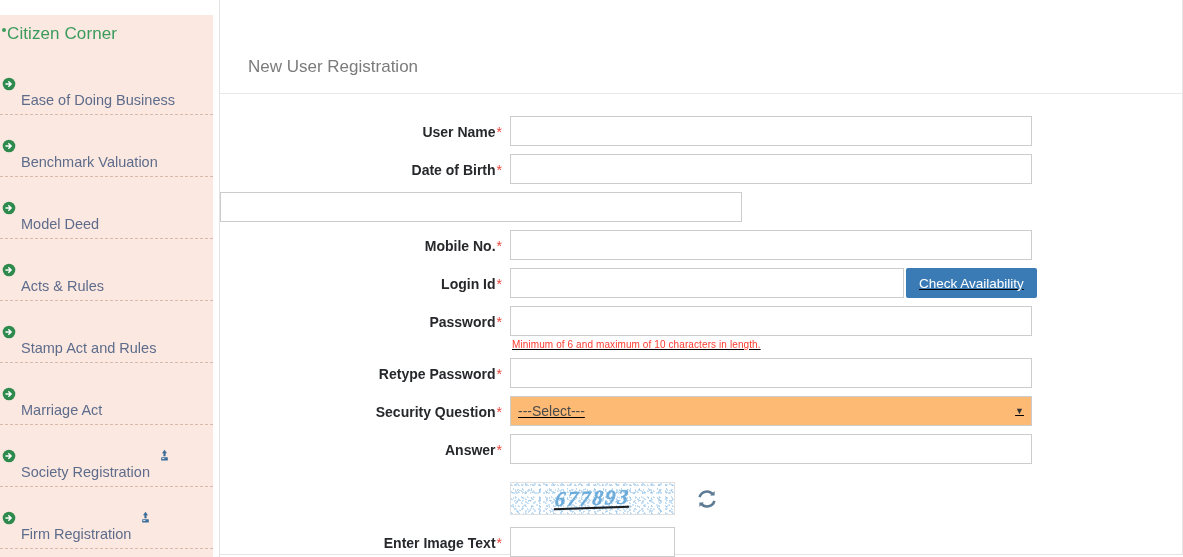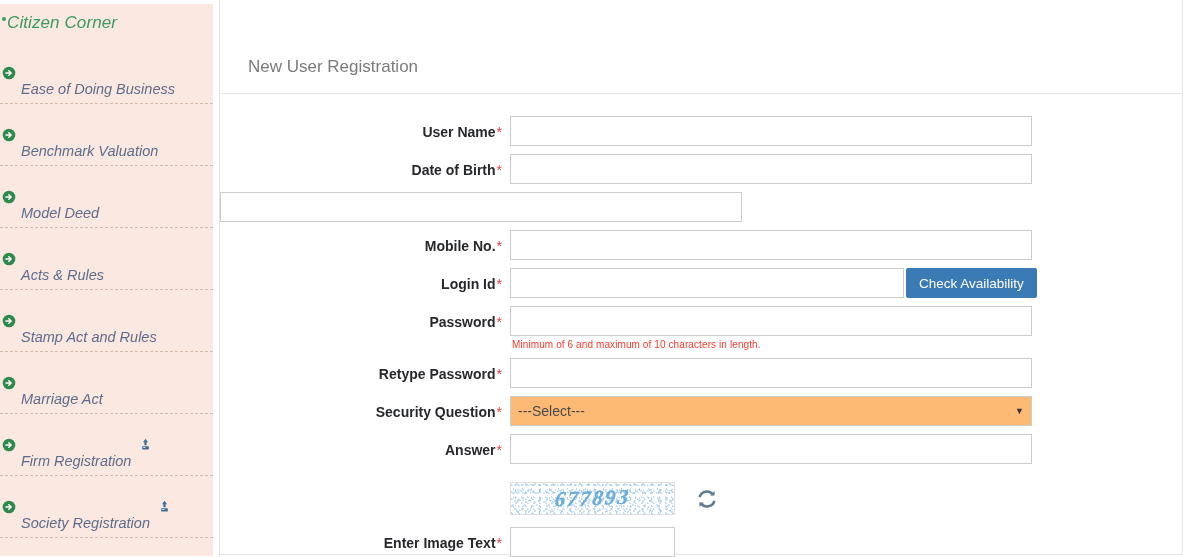--- a/index.html
+++ b/index.html
@@ -20,22 +20,21 @@
     background: #ffffff;
   }
 
   
   .sidebar-col {
     width: 220px;
     flex: 0 0 220px;
     position: relative;
     background: #ffffff;
     border-right: 1px solid #e3e3e3;
-    padding-top: 4px;
-    font-style: italic;
+    padding-top: 15px;
   }
   .sidebar-panel {
     background: #fbe8e0;
     width: 213px;
     padding: 0 0 18px 0;
   }
   .citizen-corner-header {
     font-size: 17px;
     color: #3a9b5c;
     padding: 9px 0 9px 2px;
@@ -113,20 +112,21 @@
     font-weight: bold;
     color: #26282b;
     padding: 8px 8px 0 0;
     white-space: nowrap;
   }
   .req { color: #e8443b; font-weight: normal; margin-left: 1px; }
 
   .form-control-wrap {
     flex: 1 1 auto;
     position: relative;
+    text-decoration: underline;
   }
   .txt {
     width: 522px;
     height: 30px;
     border: 1px solid #cccccc;
     background: #ffffff;
     font-size: 14px;
     color: #333;
     padding: 3px 7px;
     font-family: "Liberation Sans", sans-serif;
@@ -310,38 +310,38 @@
         <span class="side-item-label">Marriage Act</span>
       </div>
 
       <div class="side-item">
         <span class="arrow-icon">
           <svg viewBox="0 0 14 14" width="14" height="14">
               <circle cx="7" cy="7" r="6.3" fill="#2f8a4e"></circle>
               <path d="M4 7h4.6M6.8 4.8 9.2 7l-2.4 2.2" stroke="#ffffff" stroke-width="1.5" fill="none" stroke-linecap="round" stroke-linejoin="round"></path>
             </svg>
         </span>
-        <span class="side-item-label">Firm Registration</span>
+        <span class="side-item-label">Society Registration</span>
         <span class="upload-icon">
           <svg viewBox="0 0 13 13" width="13" height="13">
               <path d="M6.5 0.8 9 4.2H7.6v3.1H5.4V4.2H4z" fill="#3d6d99"></path>
               <rect x="3.2" y="8.2" width="6.6" height="3.2" rx="0.5" fill="#3d6d99"></rect>
               <rect x="4.2" y="9.2" width="2.2" height="0.8" fill="#ffffff"></rect>
             </svg>
         </span>
       </div>
 
       <div class="side-item">
         <span class="arrow-icon">
           <svg viewBox="0 0 14 14" width="14" height="14">
               <circle cx="7" cy="7" r="6.3" fill="#2f8a4e"></circle>
               <path d="M4 7h4.6M6.8 4.8 9.2 7l-2.4 2.2" stroke="#ffffff" stroke-width="1.5" fill="none" stroke-linecap="round" stroke-linejoin="round"></path>
             </svg>
         </span>
-        <span class="side-item-label">Society Registration</span>
+        <span class="side-item-label">Firm Registration</span>
         <span class="upload-icon">
           <svg viewBox="0 0 13 13" width="13" height="13">
               <path d="M6.5 0.8 9 4.2H7.6v3.1H5.4V4.2H4z" fill="#3d6d99"></path>
               <rect x="3.2" y="8.2" width="6.6" height="3.2" rx="0.5" fill="#3d6d99"></rect>
               <rect x="4.2" y="9.2" width="2.2" height="0.8" fill="#ffffff"></rect>
             </svg>
         </span>
       </div>
     </div>
   </div>

